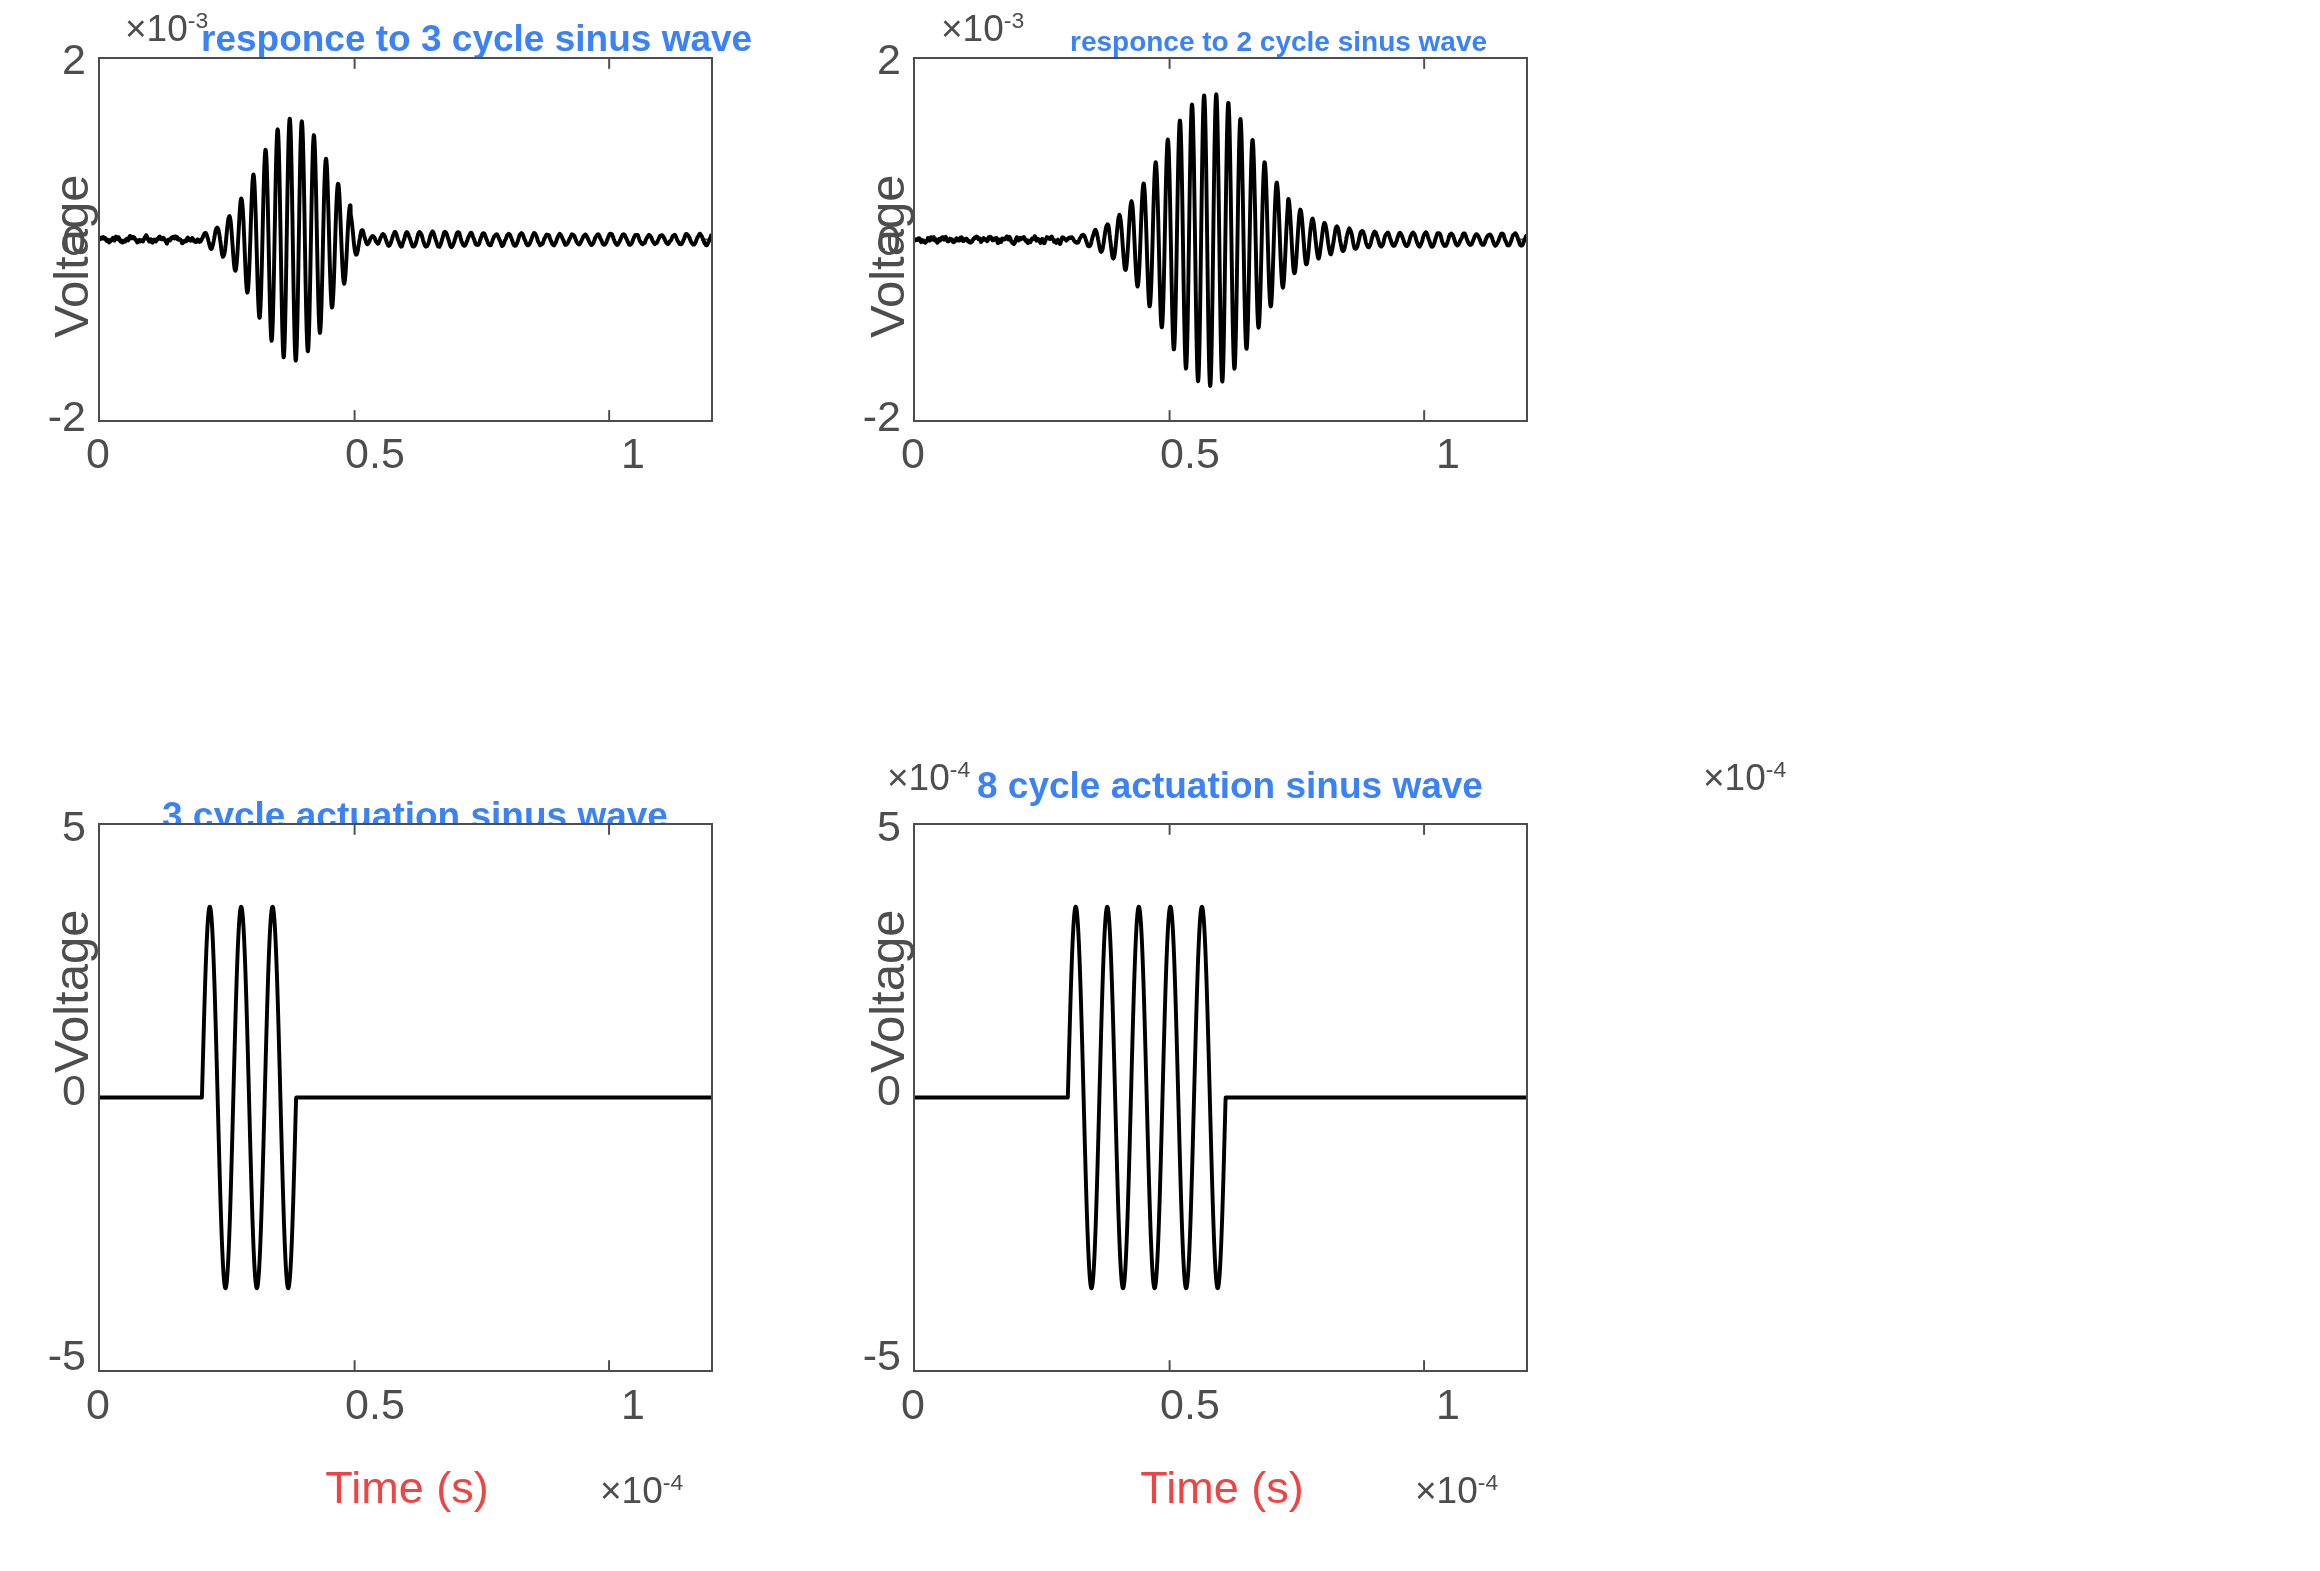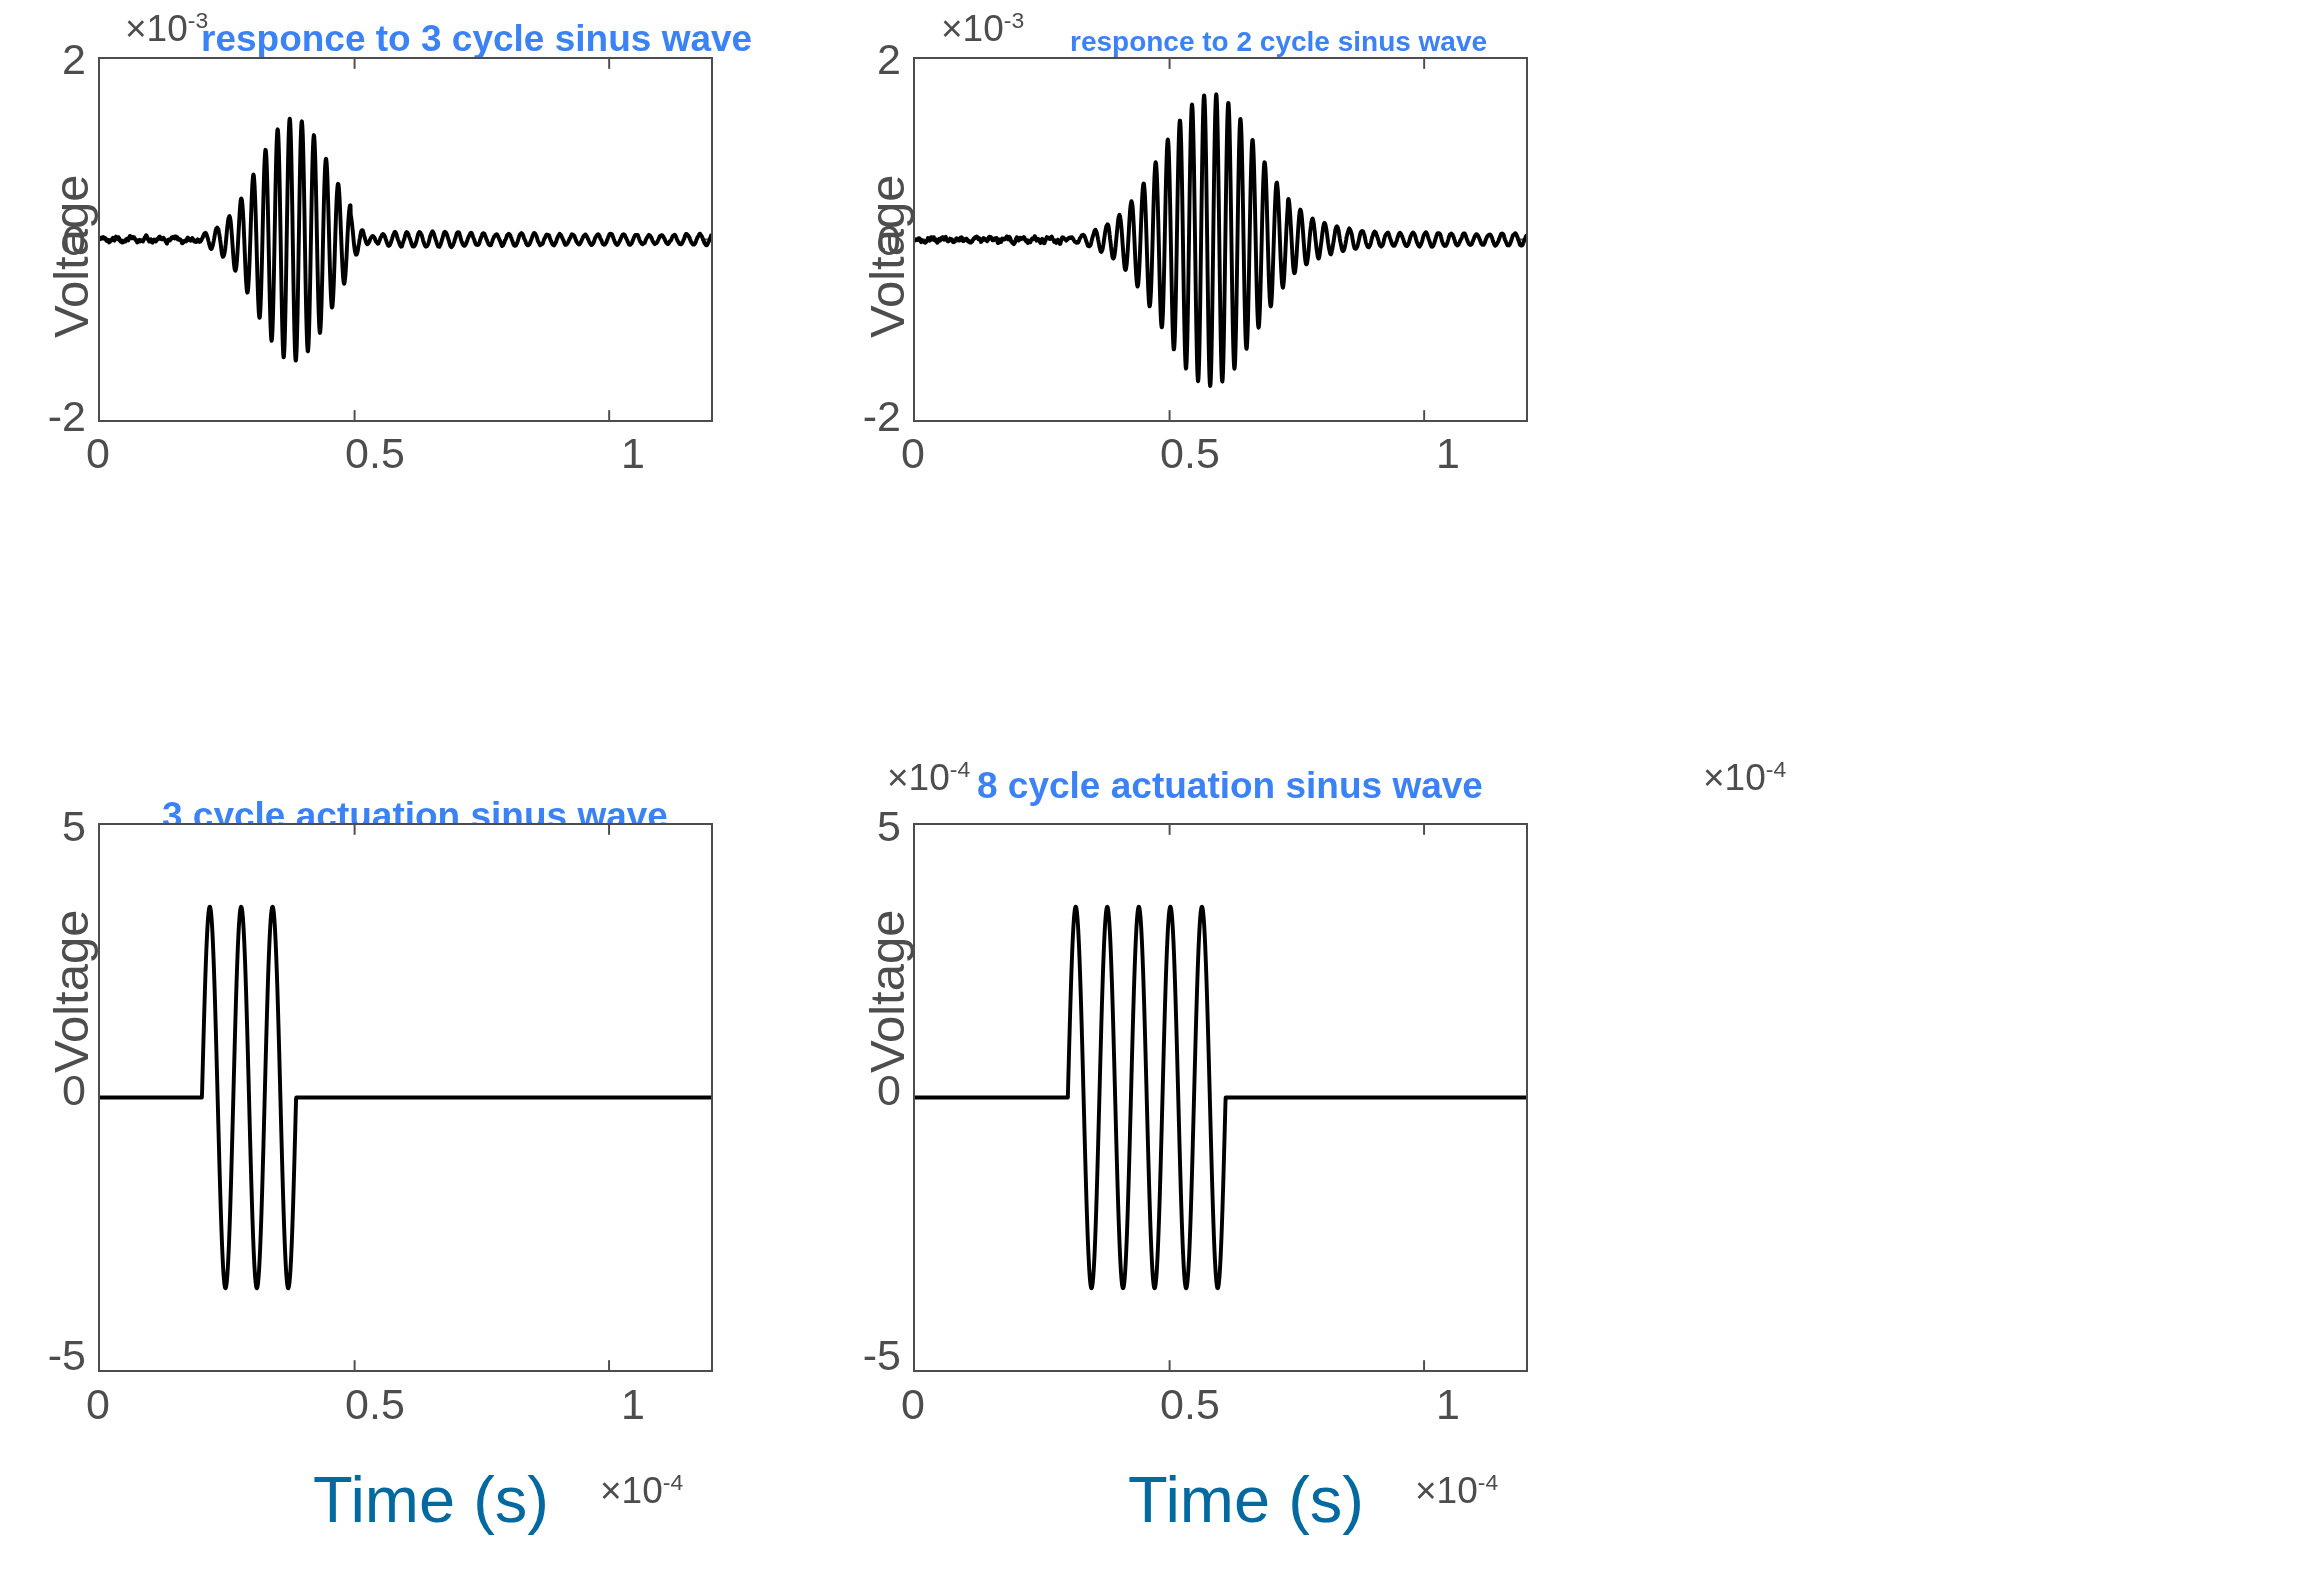--- a/index.html
+++ b/index.html
@@ -68,24 +68,24 @@
   .ylabel {
     position: absolute;
     font-size: 49px;
     color: #4d4d4d;
     white-space: nowrap;
     transform-origin: 0 0;
     transform: rotate(-90deg);
   }
   .xlabel {
     position: absolute;
-    font-size: 65px;
-    color: #0369a1;
-    white-space: nowrap;
-    text-align: right;
+    font-size: 45px;
+    color: #ef4444;
+    white-space: nowrap;
+    text-align: center;
   }
 </style>
 </head>
 <body>
 
 <div class="figure">
 
   <div class="panel">
     <div class="exp" style="left:125px; top:7.8px;">
       <span>×10</span><sup>-3</sup>

